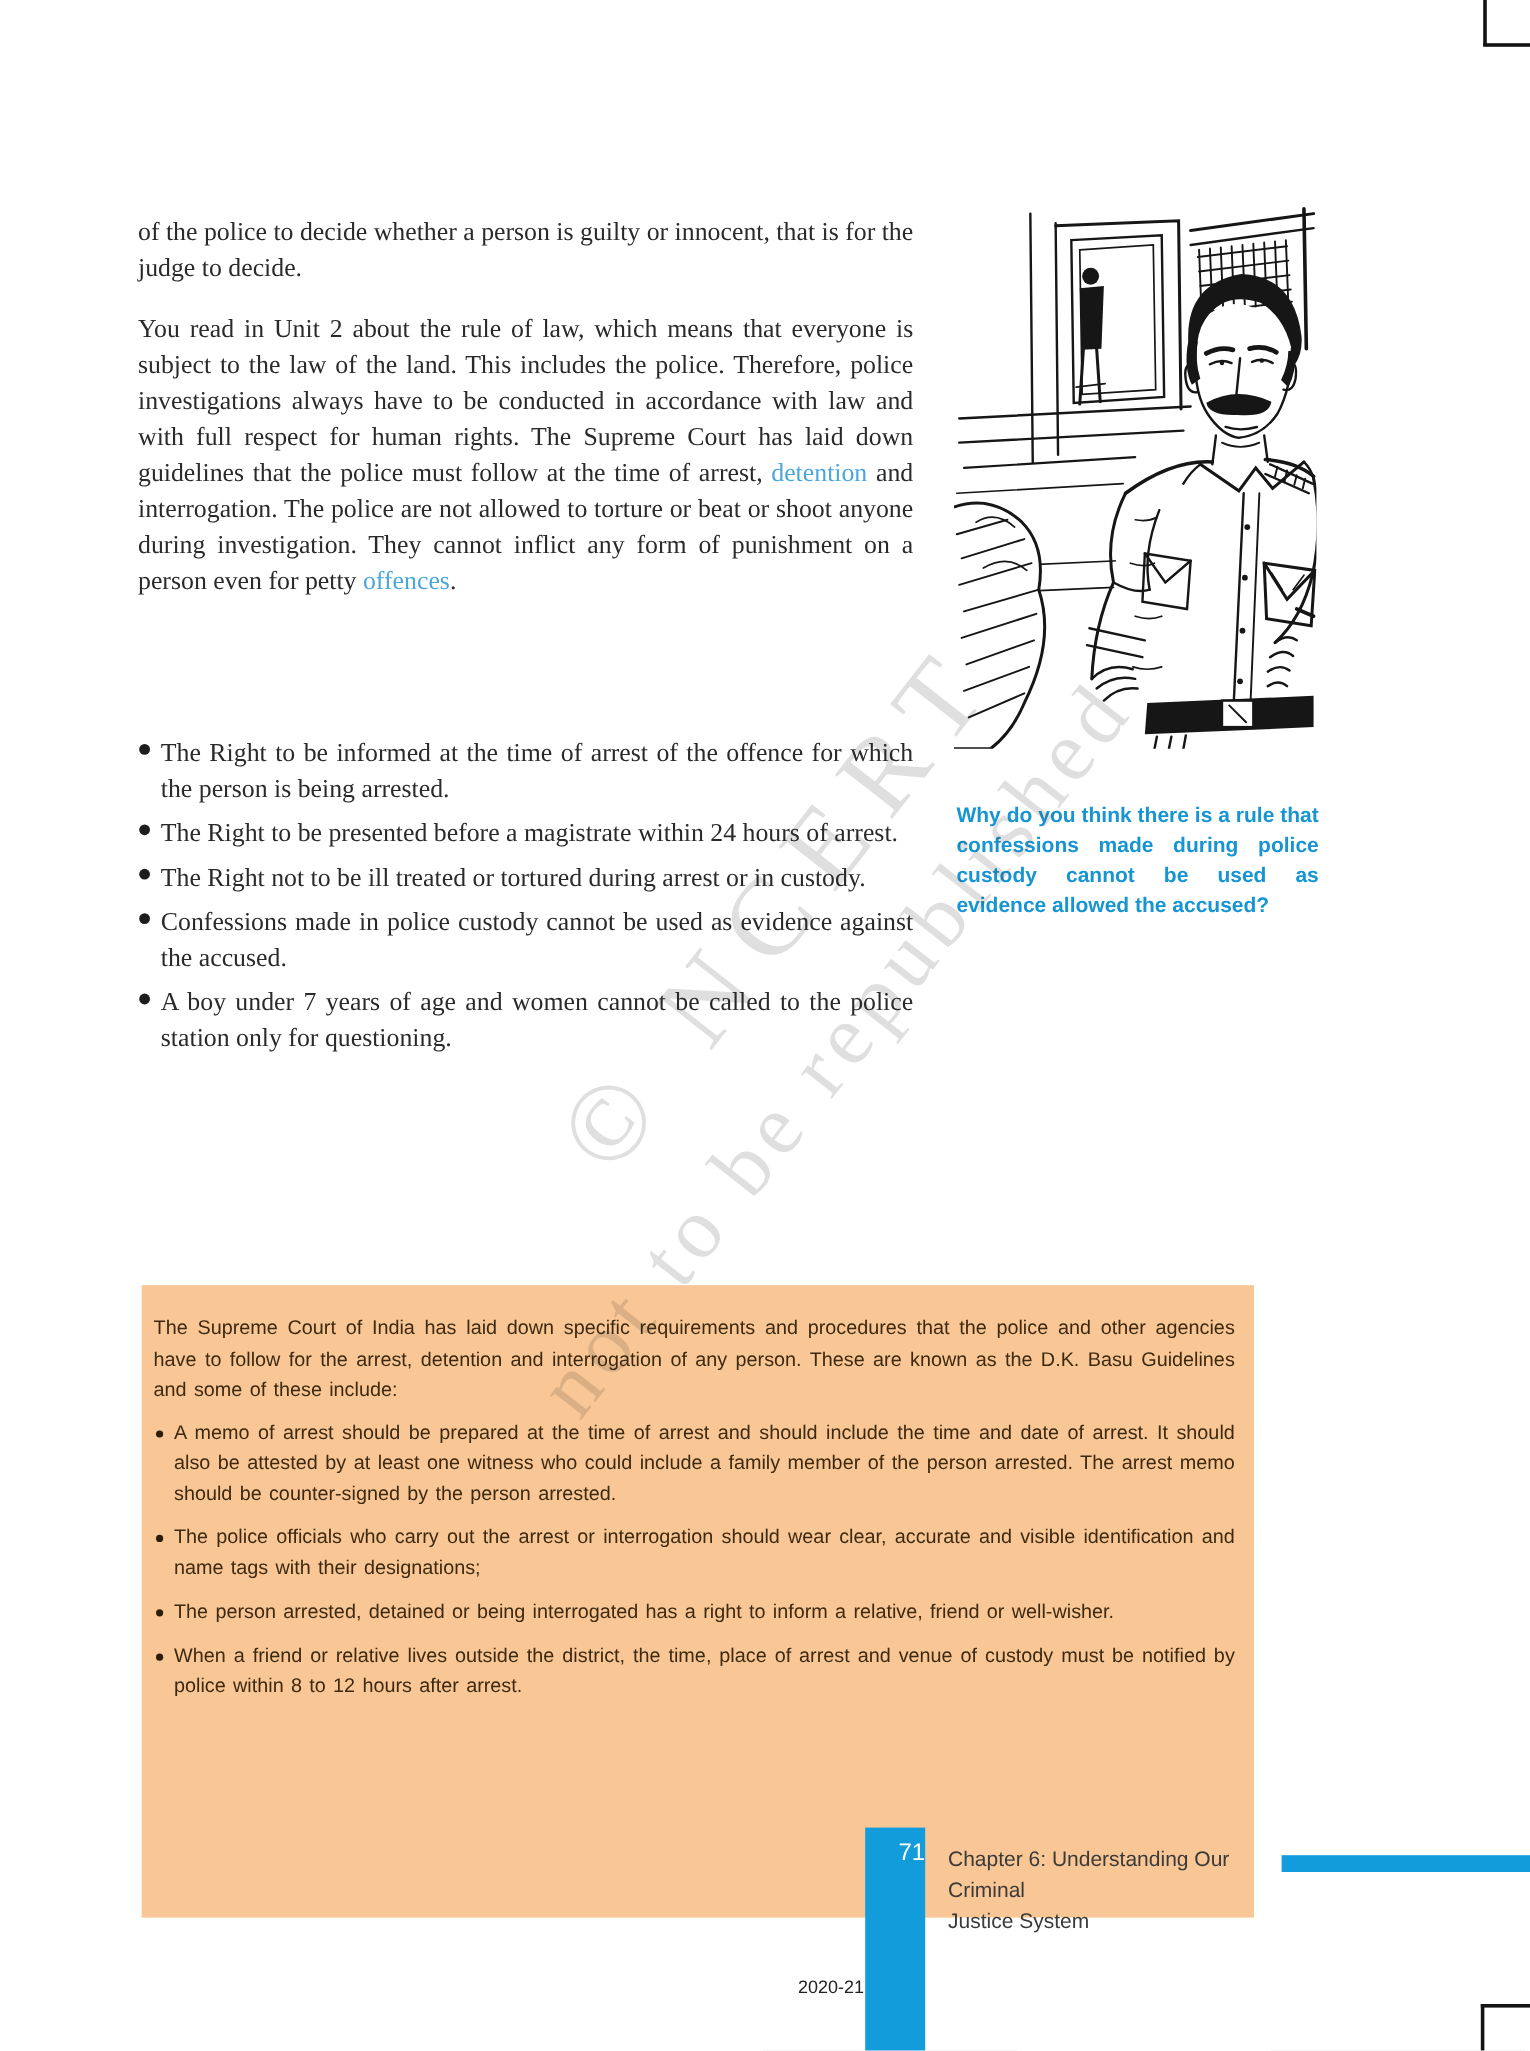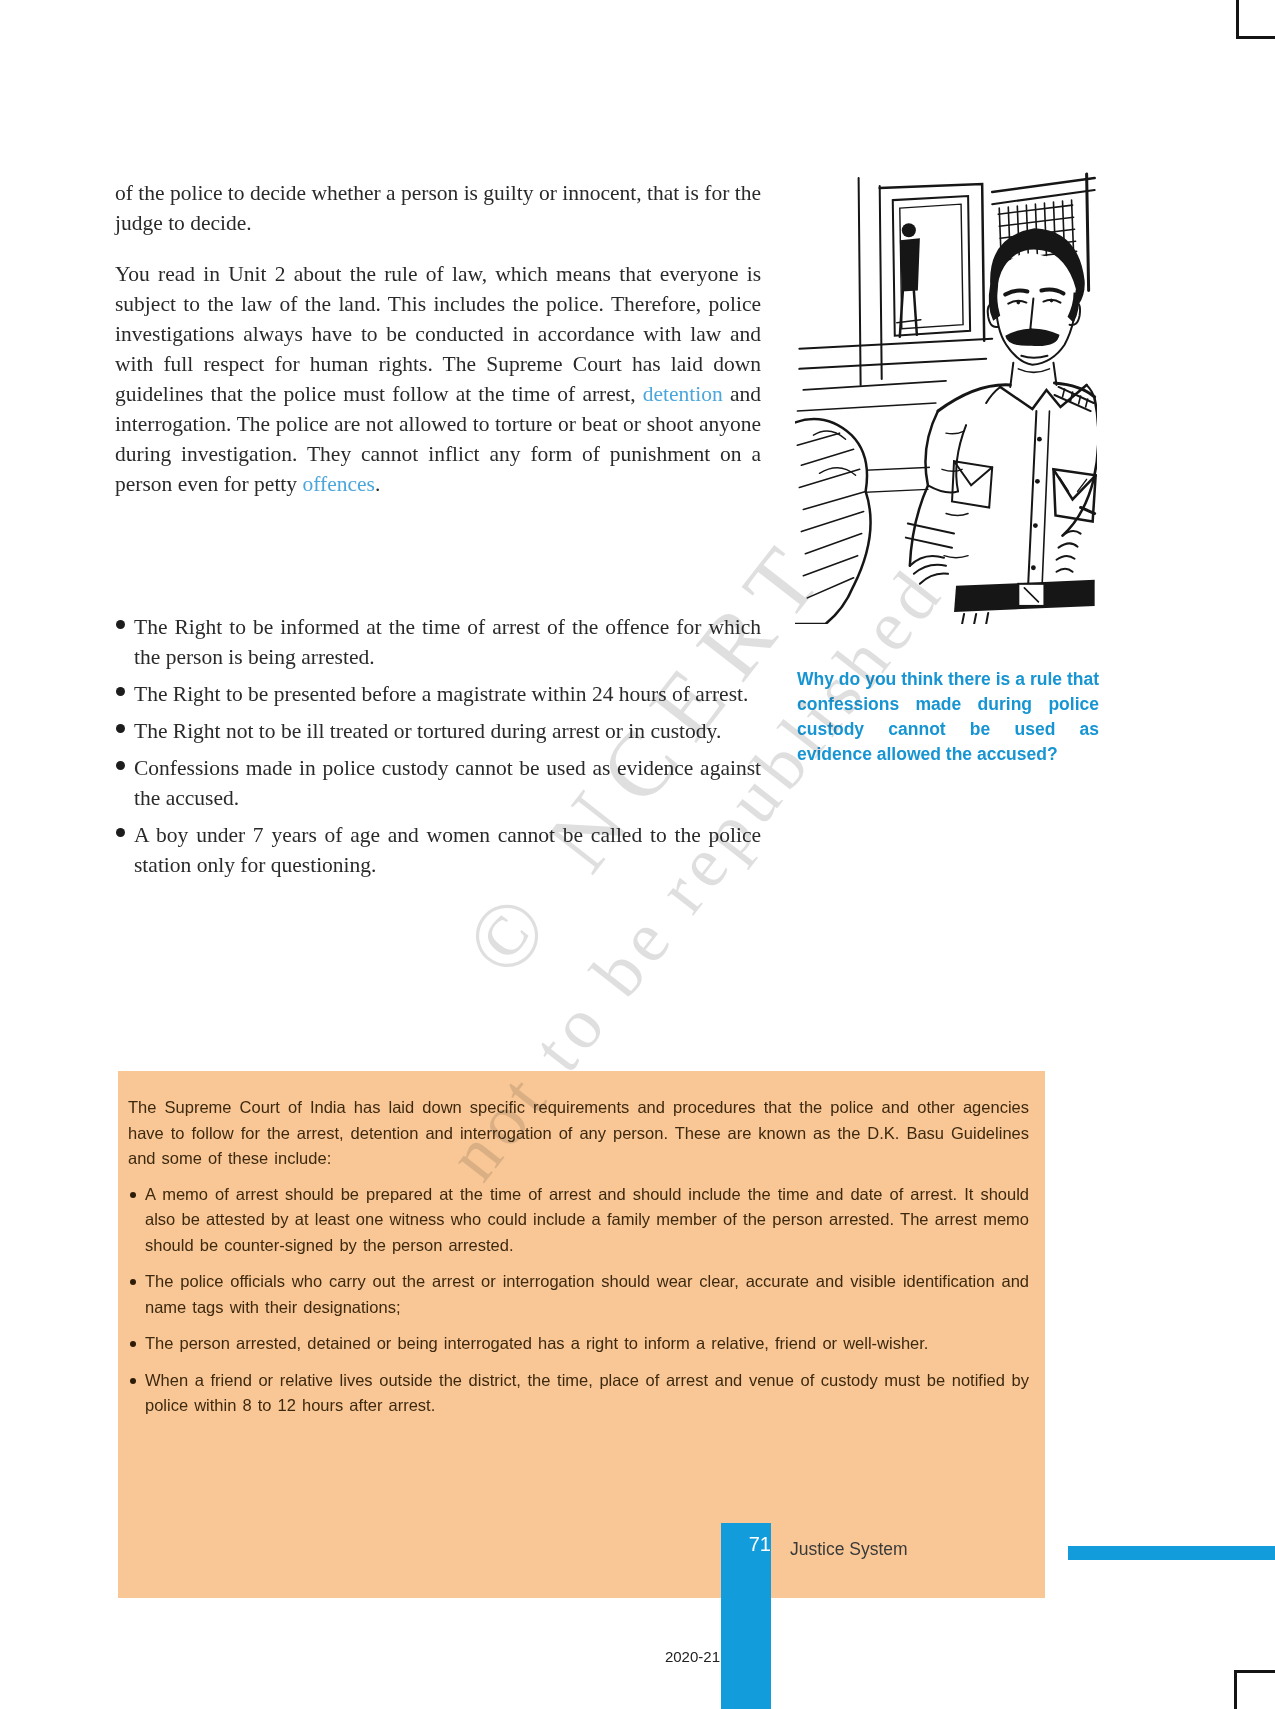--- a/index.html
+++ b/index.html
@@ -180,20 +180,21 @@
 
   <div class="watermark">
     <div class="wm wm1">© NCERT</div>
     <div class="wm wm2">not to be republished</div>
   </div>
 
   <div class="pagenum-bar">
     <span>71</span>
   </div>
   <div class="chapter">
+    <div>Chapter 6: Understanding Our Criminal</div>
     <div>Justice System</div>
   </div>
   <div class="footer-rule"></div>
   <div class="year">2020-21</div>
 
   <div class="mark m-top-v"></div>
   <div class="mark m-top-h"></div>
   <div class="mark m-bot-h"></div>
   <div class="mark m-bot-v"></div>
 

